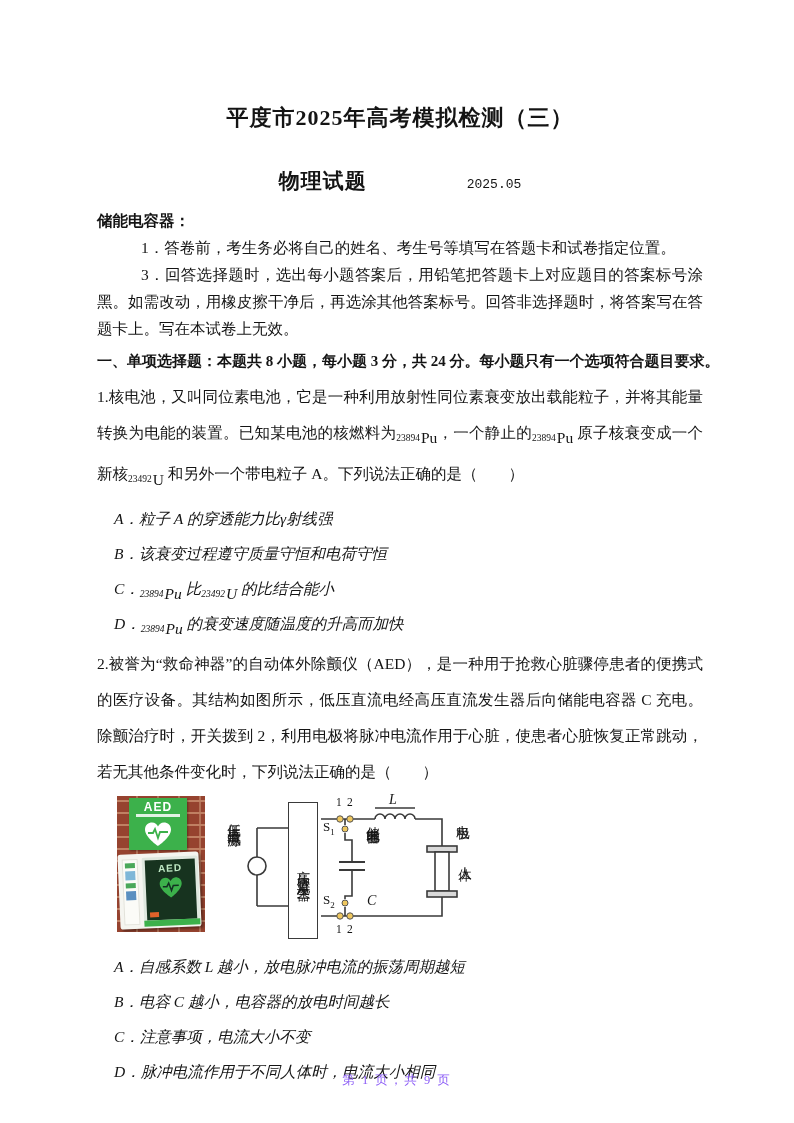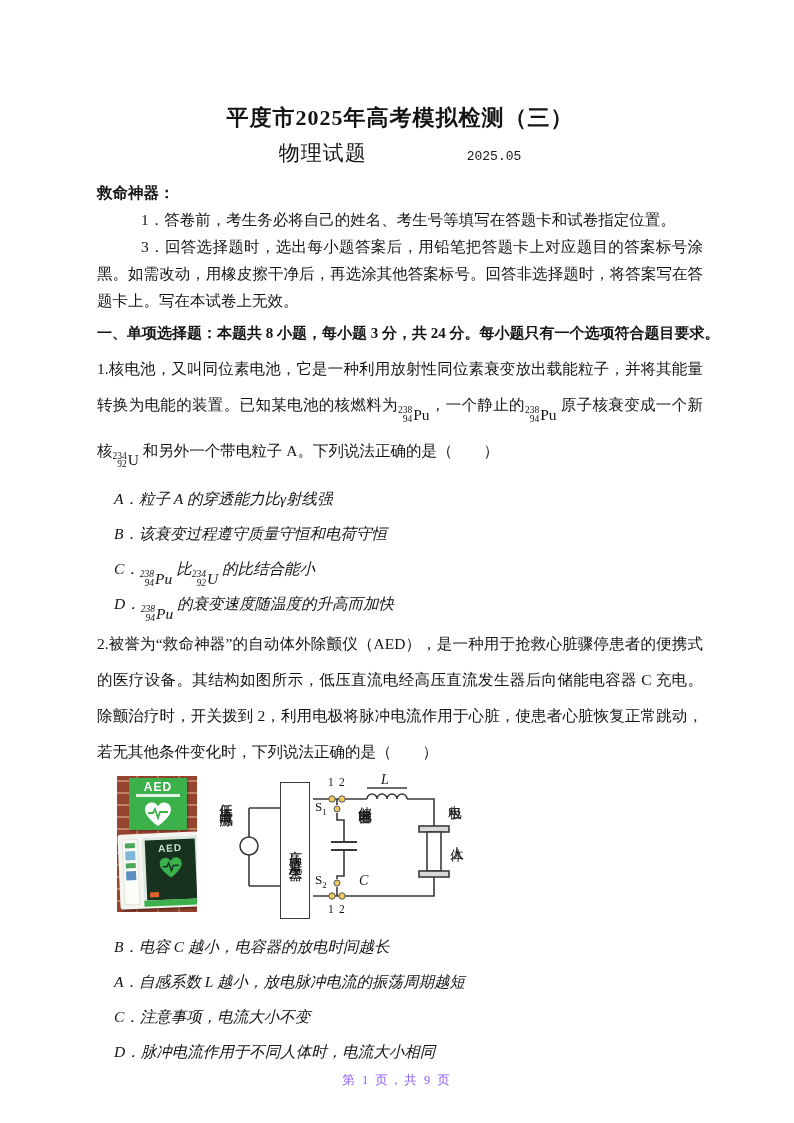--- a/index.html
+++ b/index.html
@@ -5,45 +5,45 @@
   html,body{margin:0;padding:0;background:#e8e8e8;}
   .page{
     position:relative;width:794px;height:1123px;background:#ffffff;margin:0 auto;
     font-family:"Liberation Serif","DejaVu Serif",serif;color:#141414;overflow:hidden;
   }
   .content{position:absolute;left:97px;top:0;width:606px;}
 
   
   .title{margin:0;padding-top:102px;text-align:center;font-size:22px;font-weight:bold;line-height:32px;letter-spacing:1px;}
   .subtitle{margin-top:5px;display:flex;justify-content:center;align-items:baseline;gap:100px;}
-  .subtitle .subject{font-size:21px;font-weight:normal;letter-spacing:1px;}
+  .subtitle .subject{font-size:21px;font-weight:bold;letter-spacing:1px;margin-top:28px;}
   .subtitle .date{font-size:13px;font-family:Liberation Mono, monospace;}
 
   
   .notice-heading{margin-top:13px;font-size:15.5px;font-weight:bold;line-height:26px;}
   .notice-item{margin:0;font-size:15.5px;line-height:27px;text-align:justify;text-indent:44px;}
 
   
   .section-heading{margin-top:7px;font-size:15px;font-weight:bold;line-height:25px;white-space:nowrap;}
 
   
   .stem{margin:5px 0 0 0;font-size:15.5px;line-height:36px;text-align:justify;}
   .options{margin-top:3px;font-style:italic;}
   .option{padding-left:17px;font-size:15.5px;line-height:35px;height:35px;white-space:nowrap;}
 
   
   .nuc{display:inline-flex;align-items:center;vertical-align:-3px;}
-  .nuc .stack{display:inline-flex;flex-direction:column;align-items:flex-end;font-size:9.5px;line-height:8.5px;margin-right:1px;}
+  .nuc .stack{display:inline-flex;align-items:flex-end;font-size:9.5px;line-height:8.5px;margin-right:1px;}
   .nuc .sym{font-size:inherit;}
 
   
   .figure-row{position:relative;margin:6px 0 2px 20px;height:150px;display:flex;gap:22px;align-items:flex-start;}
 
   
-  .aed-photo{position:relative;width:80px;height:136px;background-color:#96432f;
+  .aed-photo{position:relative;width:88px;height:136px;background-color:#96432f;
     background-image:
       repeating-linear-gradient(0deg, rgba(0,0,0,0) 0 10px, #c08063 10px 12px),
       repeating-linear-gradient(90deg, rgba(0,0,0,0) 0 19px, #b37257 19px 21px);
     overflow:hidden;}
   .aed-sign{position:absolute;left:12px;top:2px;width:58px;height:52px;background:#3cb14b;box-shadow:1px 1px 2px rgba(0,0,0,.35);}
   .aed-sign .sign-text{margin-top:3px;text-align:center;color:#fff;font-family:"Liberation Sans","DejaVu Sans",sans-serif;font-weight:bold;font-size:12px;letter-spacing:1px;line-height:13px;}
   .aed-sign .sign-sub{margin:0 auto;width:44px;height:3px;background:rgba(255,255,255,.85);}
   .aed-sign .sign-heart{display:block;margin:3px auto 0;}
   .aed-cabinet{position:absolute;left:2px;top:57px;width:81px;height:75px;background:#f5f5f0;border-radius:3px;transform:rotate(-2.5deg);box-shadow:2px 2px 3px rgba(0,0,0,.4);}
   .cab-strip{position:absolute;left:4px;top:5px;width:14px;height:64px;background:#fbfbf7;border:1px solid #e2e2da;}
@@ -87,21 +87,21 @@
 
 <div class="page">
   <div class="content">
 
     <h1 class="title">平度市2025年高考模拟检测（三）</h1>
     <div class="subtitle">
       <span class="subject">物理试题</span>
       <span class="date">2025.05</span>
     </div>
 
-    <div class="notice-heading">救命神器：</div>
+    <div class="notice-heading">储能电容器：</div>
     <p class="notice-item">1．答卷前，考生务必将自己的姓名、考生号等填写在答题卡和试卷指定位置。</p>
     <p class="notice-item">3．回答选择题时，选出每小题答案后，用铅笔把答题卡上对应题目的答案标号涂黑。如需改动，用橡皮擦干净后，再选涂其他答案标号。回答非选择题时，将答案写在答题卡上。写在本试卷上无效。</p>
 
     <div class="section-heading">一、单项选择题：本题共 8 小题，每小题 3 分，共 24 分。每小题只有一个选项符合题目要求。</div>
 
     <p class="stem">1.核电池，又叫同位素电池，它是一种利用放射性同位素衰变放出载能粒子，并将其能量转换为电能的装置。已知某电池的核燃料为<span class="nuc">
           <span class="stack">
             <span>238</span>
             <span>94</span>
           </span>
@@ -220,22 +220,22 @@
         <span class="clabel num n-b2">2</span>
         <div class="clabel vtext cap-label">储能电容器</div>
         <span class="clabel cap-sym">C</span>
         <span class="clabel ind-sym">L</span>
         <div class="clabel vtext elec-label">电极</div>
         <div class="clabel vtext body-label">人体</div>
       </div>
     </div>
 
     <div class="options">
+      <div class="option">A．自感系数 L 越小，放电脉冲电流的振荡周期越短</div>
       <div class="option">B．电容 C 越小，电容器的放电时间越长</div>
-      <div class="option">A．自感系数 L 越小，放电脉冲电流的振荡周期越短</div>
       <div class="option">C．注意事项，电流大小不变</div>
       <div class="option">D．脉冲电流作用于不同人体时，电流大小相同</div>
     </div>
 
   </div>
 
   <div class="footer">第 1 页，共 9 页</div>
 </div>
 
 </body></html>

